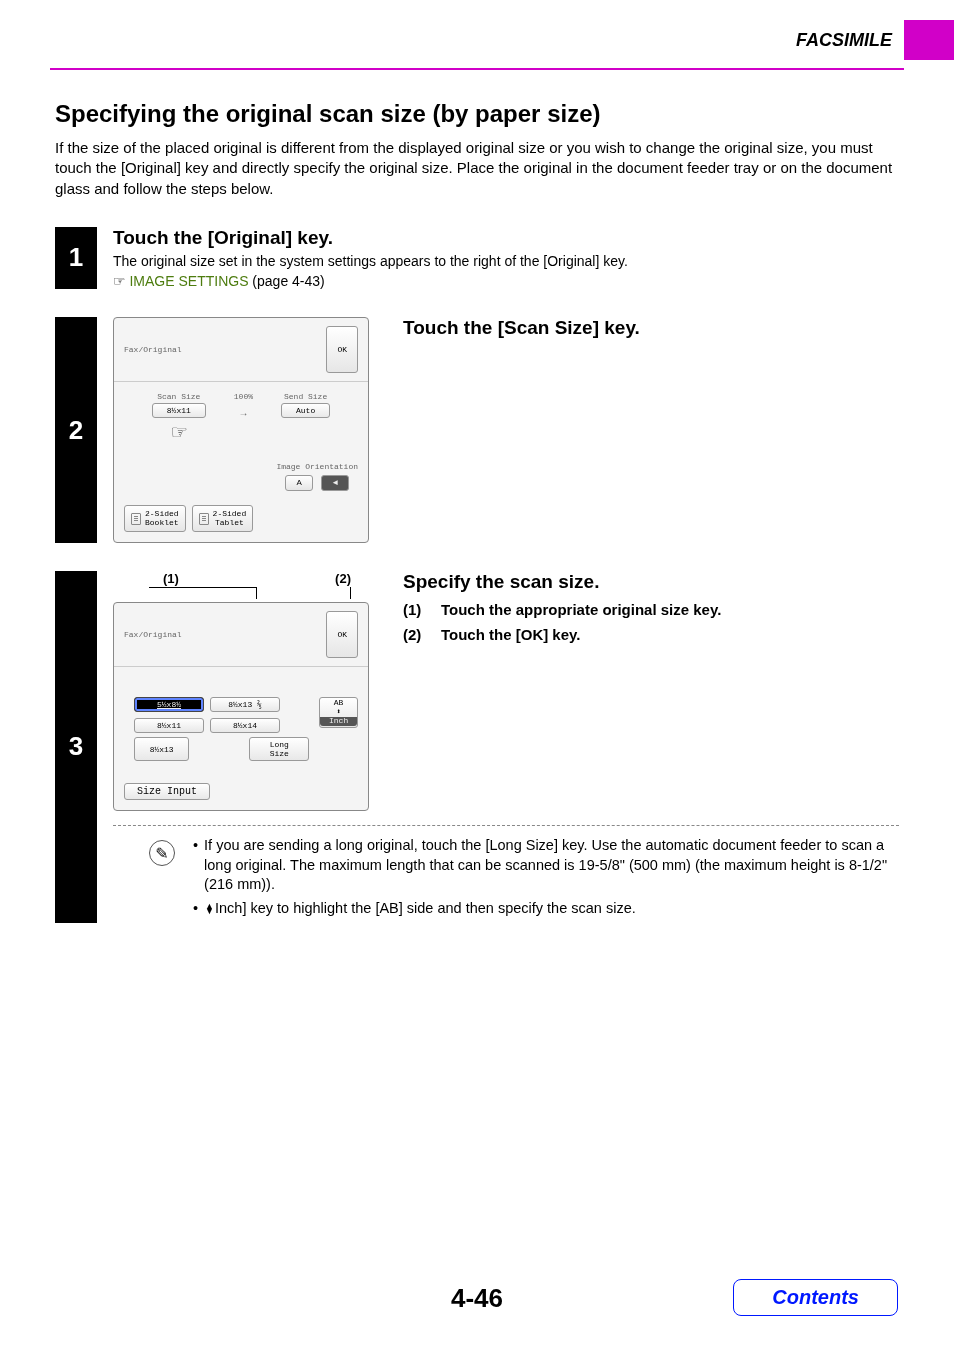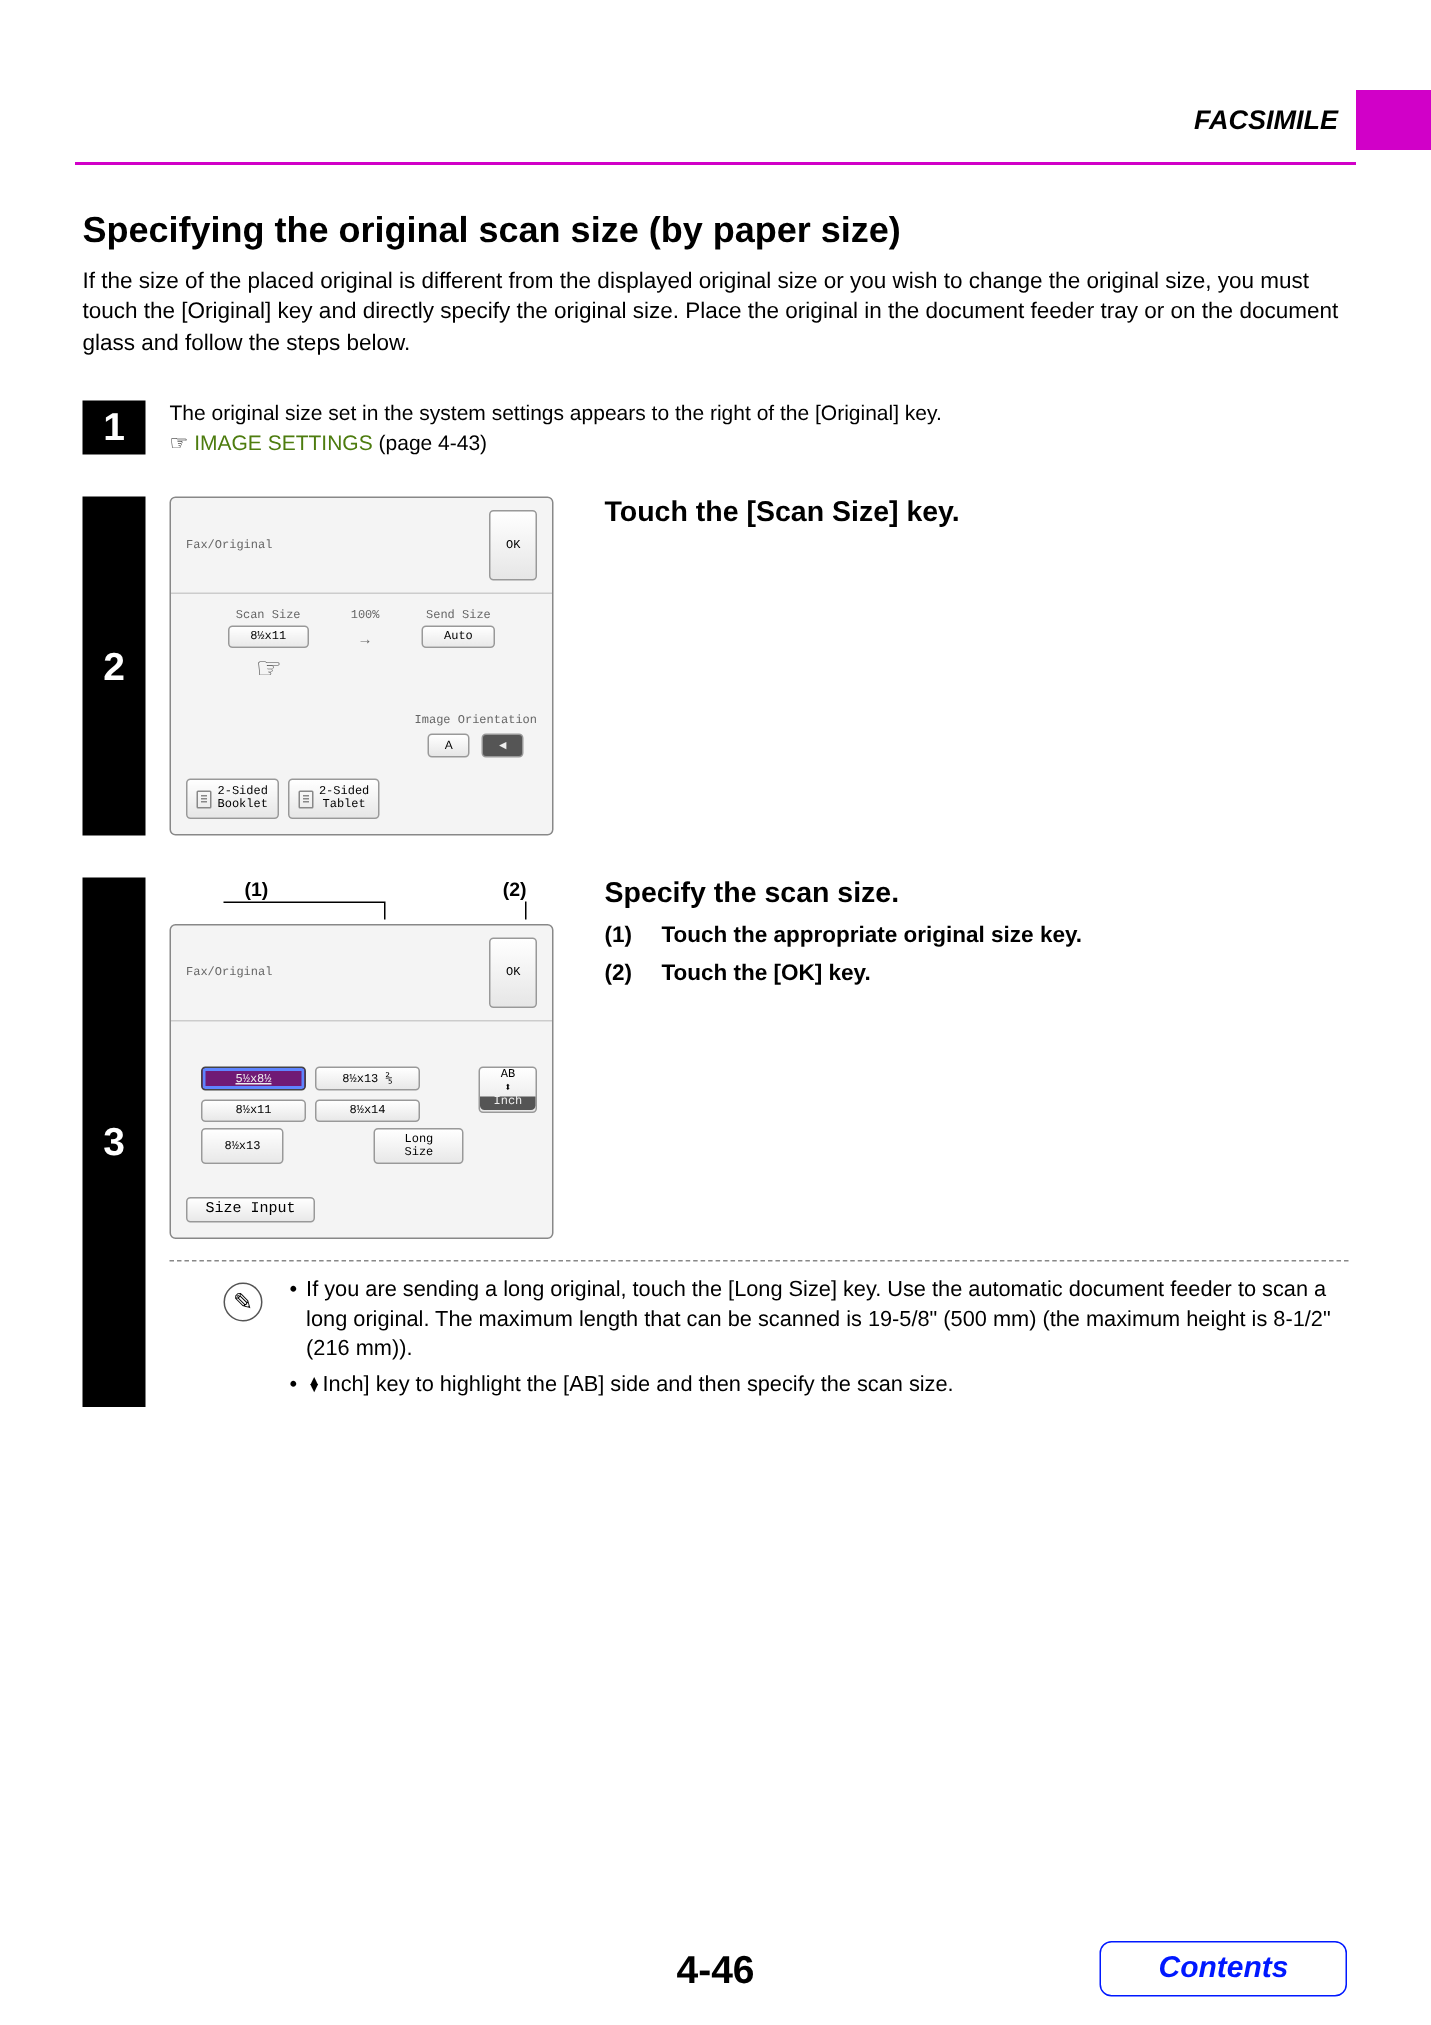--- a/index.html
+++ b/index.html
@@ -11,21 +11,20 @@
     width: 954px;
   }
   .page {
     padding: 0 0 40px 0;
   }
   .header-row {
     display: flex;
     justify-content: flex-end;
     align-items: center;
     padding: 20px 0 8px 0;
-    margin-top: 40px;
   }
   .section-name {
     font-weight: bold;
     font-style: italic;
     font-size: 18px;
     margin-right: 12px;
   }
   .magenta-tab {
     width: 50px;
     height: 40px;
@@ -156,21 +155,21 @@
   .callout-line { display:flex; gap:6px; align-items:flex-end; padding:0 18px 3px 36px; }
   .seg { border-left:1px solid #000; height:12px; }
   .hline { flex:1; border-bottom:1px solid #000; height:1px; margin-bottom:11px; }
 
   .size-grid { display:grid; grid-template-columns:repeat(2,70px); gap:6px; padding:0 10px; }
   .size-btn {
     border:1px solid #999; background:linear-gradient(#fff,#e8e8e8);
     border-radius:3px; text-align:center; padding:2px 0;
     font-family:"Courier New",monospace; font-size:8px;
   }
-  .size-btn.sel { background:#701a75; color:#eee; border-color:#444; box-shadow:0 0 0 2px #5f84ff inset;text-decoration:underline; }
+  .size-btn.sel { background:#000000; color:#eee; border-color:#444; box-shadow:0 0 0 2px #5f84ff inset;text-decoration:underline; }
   .size-grid-wrap { display:flex; justify-content:space-between; padding:30px 10px 6px 10px; align-items:flex-start; }
   .abinch {
     border:1px solid #999; background:linear-gradient(#fff,#e6e6e6);
     border-radius:3px; text-align:center; width:44px;
     font-family:"Courier New",monospace; font-size:8px; line-height:1.1; padding:1px 0;
   }
   .abinch .sel { background:#555; color:#eee; display:block; border-bottom-left-radius:3px; border-bottom-right-radius:3px;}
   .long-row { display:flex; gap:60px; padding:4px 10px 8px 10px; }
   .long-btn { border:1px solid #999; background:linear-gradient(#fff,#e8e8e8); border-radius:3px; padding:2px 12px; font-family:"Courier New",monospace; font-size:8px; }
   .sizeinput-row { padding:8px 10px 10px 10px; }
@@ -214,20 +213,21 @@
   </div>
   <hr class="hr-line">
 
   <div class="content">
     <h1 class="topic">Specifying the original scan size (by paper size)</h1>
     <p class="intro">If the size of the placed original is different from the displayed original size or you wish to change the original size, you must touch the [Original] key and directly specify the original size. Place the original in the document feeder tray or on the document glass and follow the steps below.</p>
 
     <div class="step">
       <div class="step-num">1</div>
       <div class="step-body">
+        <div class="step-title">Touch the [Original] key.</div>
         <div class="step-desc">The original size set in the system settings appears to the right of the [Original] key.</div>
         <div class="link-line">
           <span class="pointer">☞</span>
           <span class="link-text">IMAGE SETTINGS</span><span class="muted"> (page 4-43)</span>
         </div>
       </div>
     </div>
 
     <div class="step">
       <div class="step-num" style="align-items:center;">2</div>

